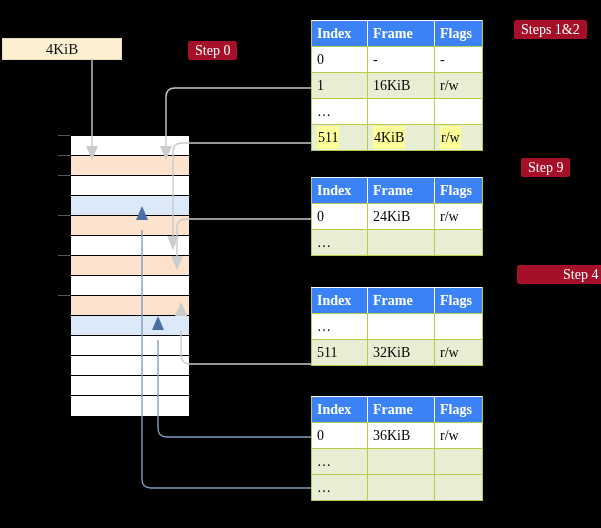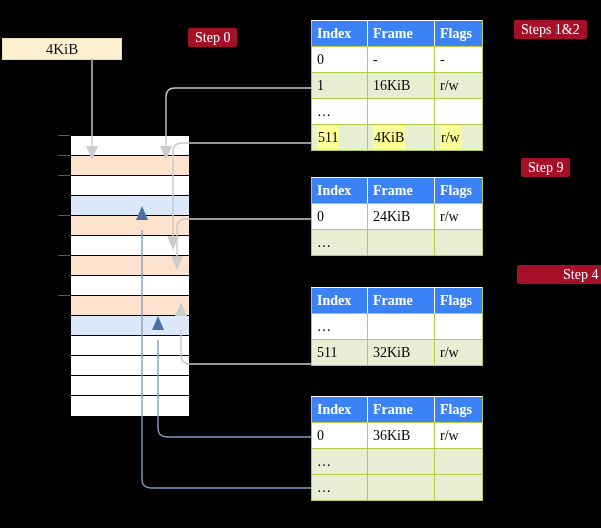--- a/index.html
+++ b/index.html
@@ -62,21 +62,21 @@
   .garrow{fill:#cccccc;}
   .barrow{fill:#4a6fa5;}
 </style>
 </head>
 <body>
 
 <div class="canvas">
 
   <div class="lbl kib-label" style="left:2px;top:38px;width:118px;">4KiB</div>
 
-  <div class="lbl step-label" style="left:188px;top:28px;">Step 0</div>
+  <div class="lbl step-label" style="left:188px;top:41px;">Step 0</div>
 
   <div class="lbl step-label" style="left:514px;top:20px;">Steps 1&amp;2</div>
 
   <div class="lbl step-label" style="left:521px;top:158px;">Step 9</div>
 
   <div class="lbl step-label" style="left:517px;top:265px;padding-left:46px;">Step 4</div>
 
   <div class="memcol" id="memcol" style="left:70px;top:135px;width:120px;height:281px;">
       <div class="memrow c-white" style="height: 20px;"></div>
       <div class="memrow c-orange" style="height: 20px;"></div>

